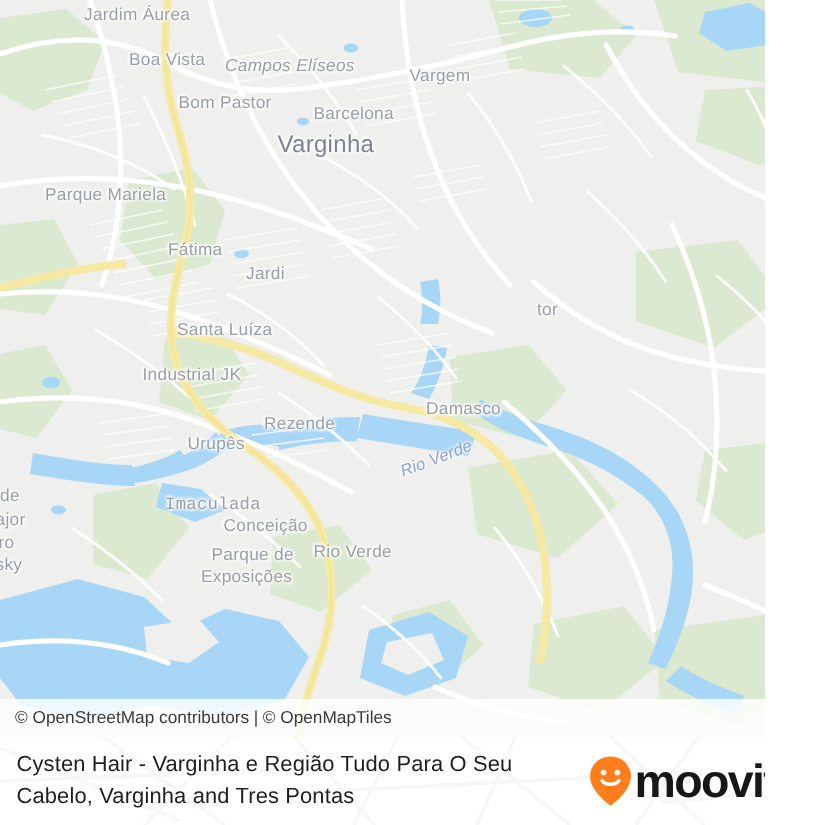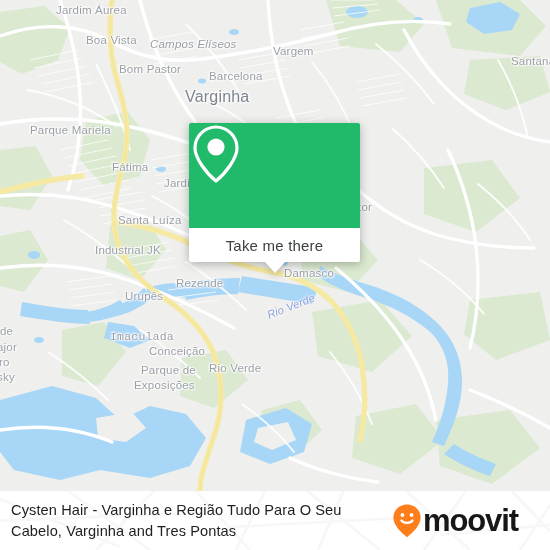--- a/index.html
+++ b/index.html
@@ -1,21 +1,21 @@
 <!DOCTYPE html>
 <html><head>
 <meta charset="utf-8">
 <style>
   html,body{margin:0;padding:0;}
   body{
     width:550px;height:550px;overflow:hidden;
     font-family:"Liberation Sans","DejaVu Sans",sans-serif;
     background:#ffffff;
   }
-  #app{position:relative;width:550px;height:550px;overflow:hidden;}
+  #app{position:relative;width:510px;height:550px;overflow:hidden;}
 
   
   .map{
     position:absolute;left:0;top:0;width:550px;height:491px;
     background:#efefed;overflow:hidden;
   }
   .map svg{position:absolute;left:0;top:0;}
   .lbl{
     position:absolute;
     color:#9a9fa6;
@@ -256,33 +256,26 @@
       <div class="lbl" style="left:-1px;top:356px;font-size:11.5px;">ro</div>
       <div class="lbl" style="left:-3px;top:371px;font-size:11.5px;">sky</div>
       <div class="lbl river" style="left:291px;top:300px;">Rio Verde</div>
       <div class="lbl" style="left:209px;top:362px;font-size:11.5px;">Rio Verde</div>
       <div class="lbl" style="left:110px;top:330px;font-size:11.5px;font-family:Liberation Mono, monospace;">Imaculada</div>
       <div class="lbl" style="left:108px;top:345px;font-size:11.5px;padding-left:41px;">Conceição</div>
       <div class="lbl" style="left:141px;top:364px;font-size:11.5px;">Parque de</div>
       <div class="lbl" style="left:134px;top:379px;font-size:11.5px;">Exposições</div>
     </div>
 
-    <div class="card">
-      <div class="card-head">
-        <svg width="54" height="62" viewBox="0 0 54 62">
-          <path d="M27 4 C 15.4 4 6 13.4 6 25 C 6 35 17 50 27 58 C 37 50 48 35 48 25 C 48 13.4 38.6 4 27 4 Z" fill="none" stroke="#ffffff" stroke-width="3.2" stroke-linejoin="round"></path>
-          <circle cx="27" cy="24" r="8.6" fill="#ffffff"></circle>
-        </svg>
-      </div>
-      <div class="card-foot">
-        <span class="card-foot-label">Take me there</span>
-        <span class="card-tail"></span>
-      </div>
+
+    <div class="attrib">
+      <span>© OpenStreetMap contributors</span>
+      <span class="sep">|</span>
+      <span>© OpenMapTiles</span>
     </div>
-
   </div>
 
   <div class="footer">
     <svg class="footer-bg" width="550" height="59" viewBox="0 0 550 59">
       <rect x="0" y="0" width="550" height="59" fill="#ffffff"></rect>
       <g stroke="#f1f1f1" stroke-width="2.6" fill="none">
         <path d="M-10 4 L 120 56 M 60 -6 L 150 59 M 160 -6 L 96 59"></path>
         <path d="M190 -6 L 250 59 M 268 -6 L 236 59 M 300 -6 L 380 59"></path>
         <path d="M346 -6 L 318 59 M 400 -6 L 470 59 M 470 -6 L 424 59"></path>
         <path d="M506 -6 L 550 40 M 520 59 L 550 14"></path>

